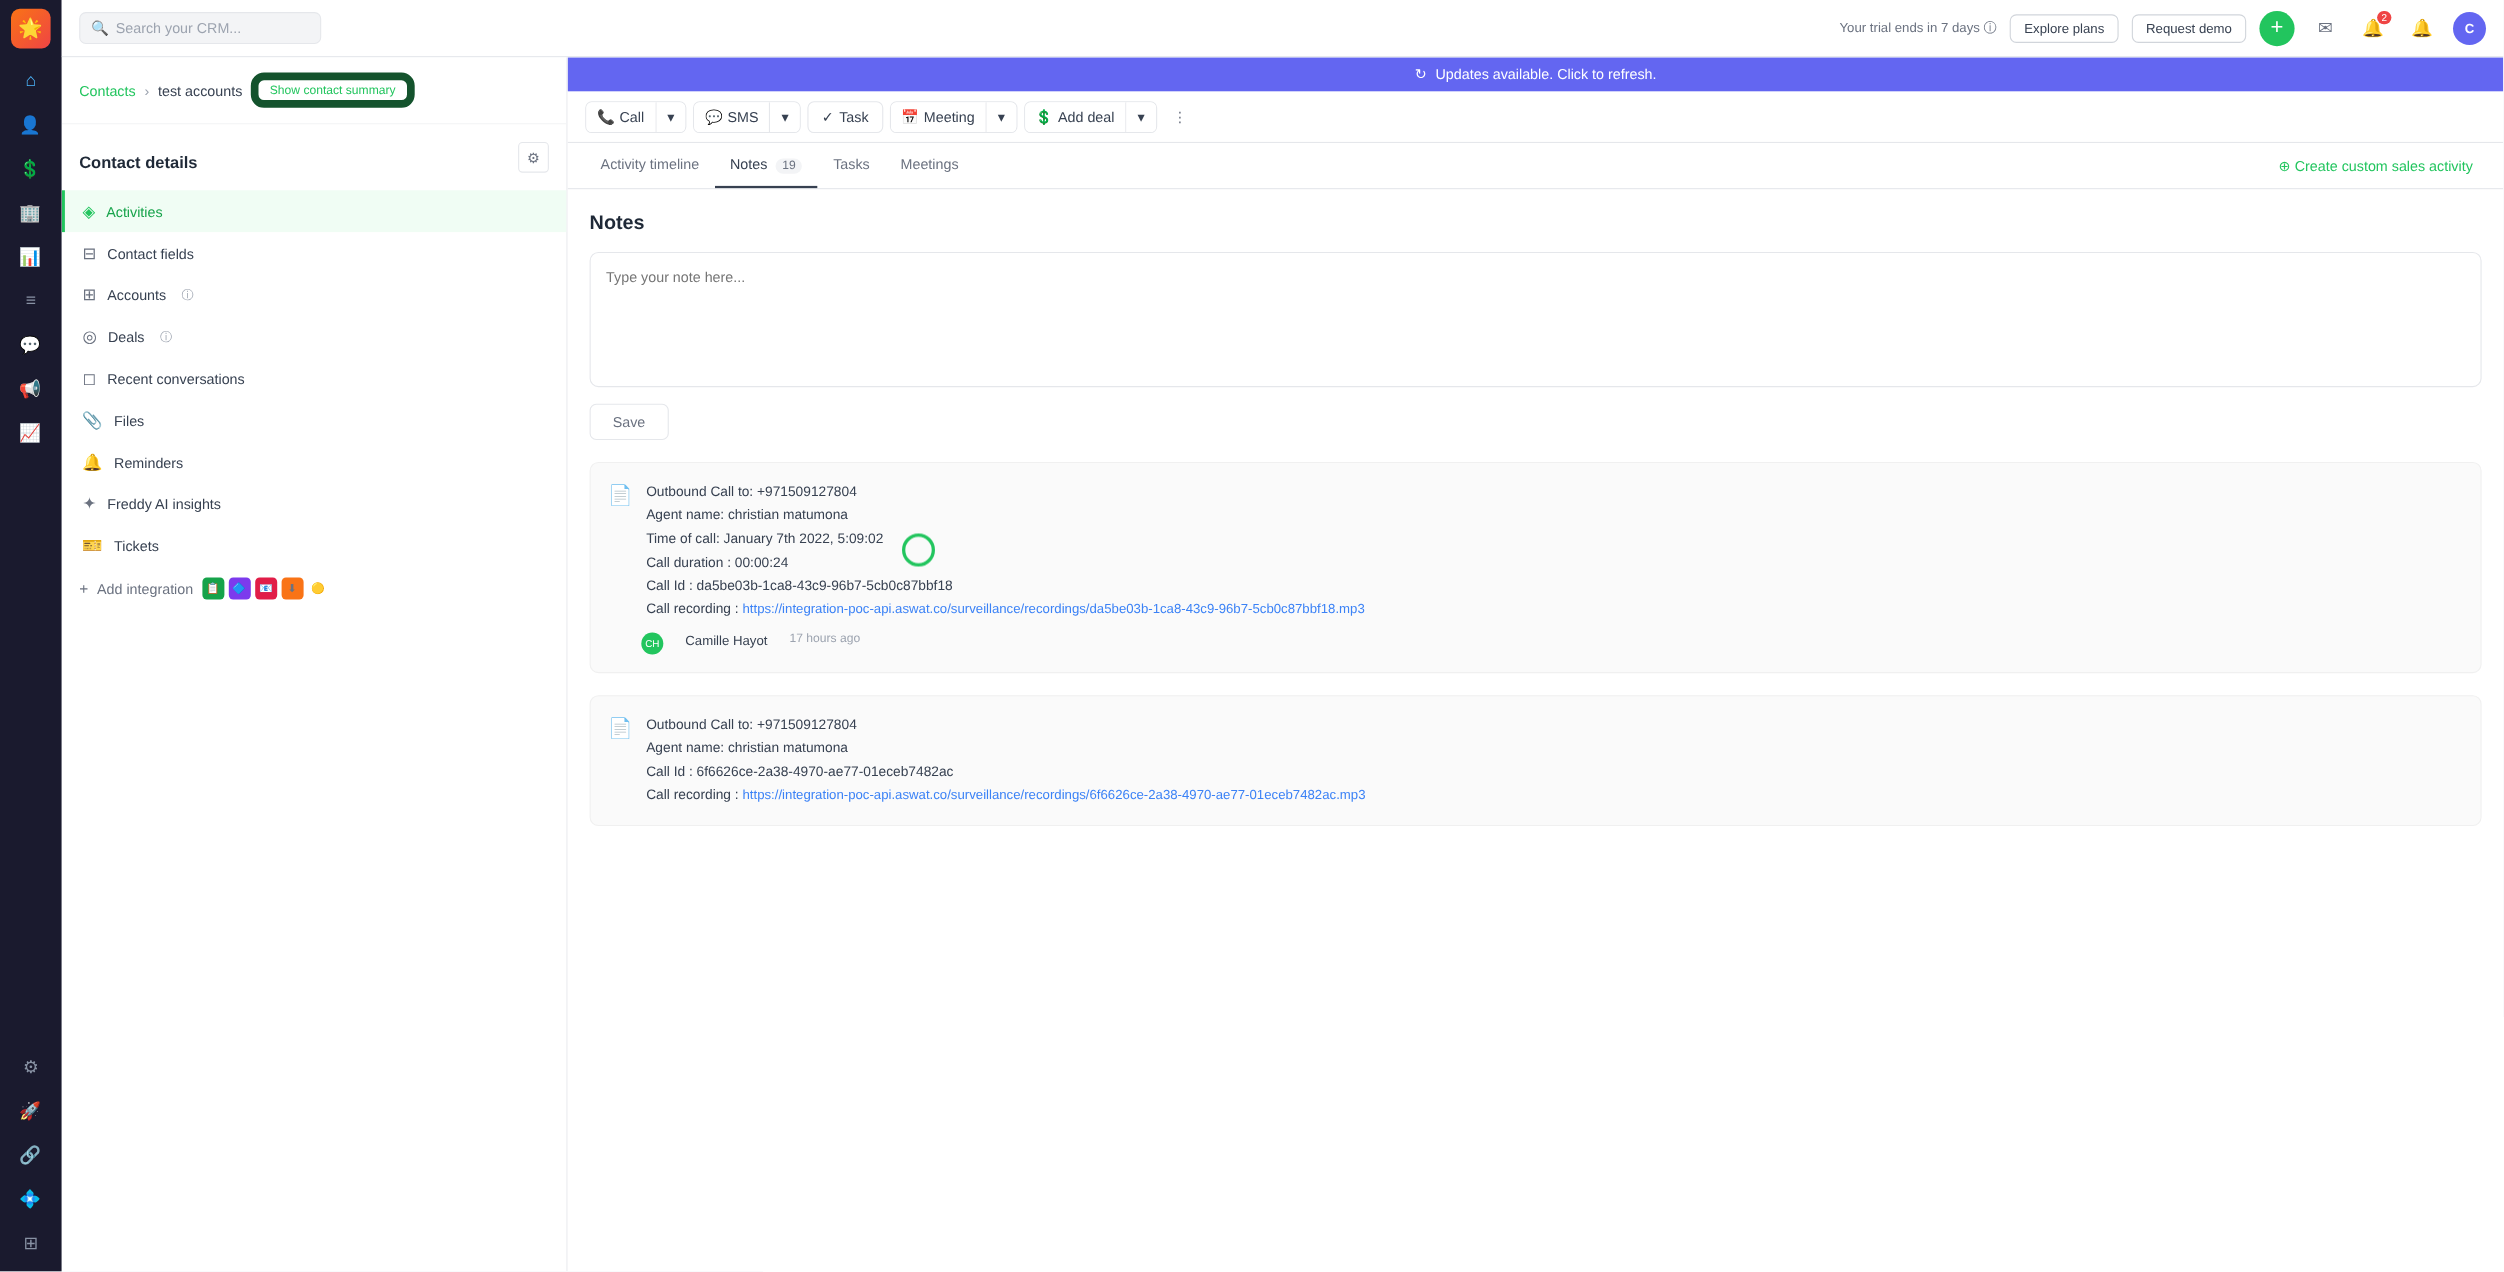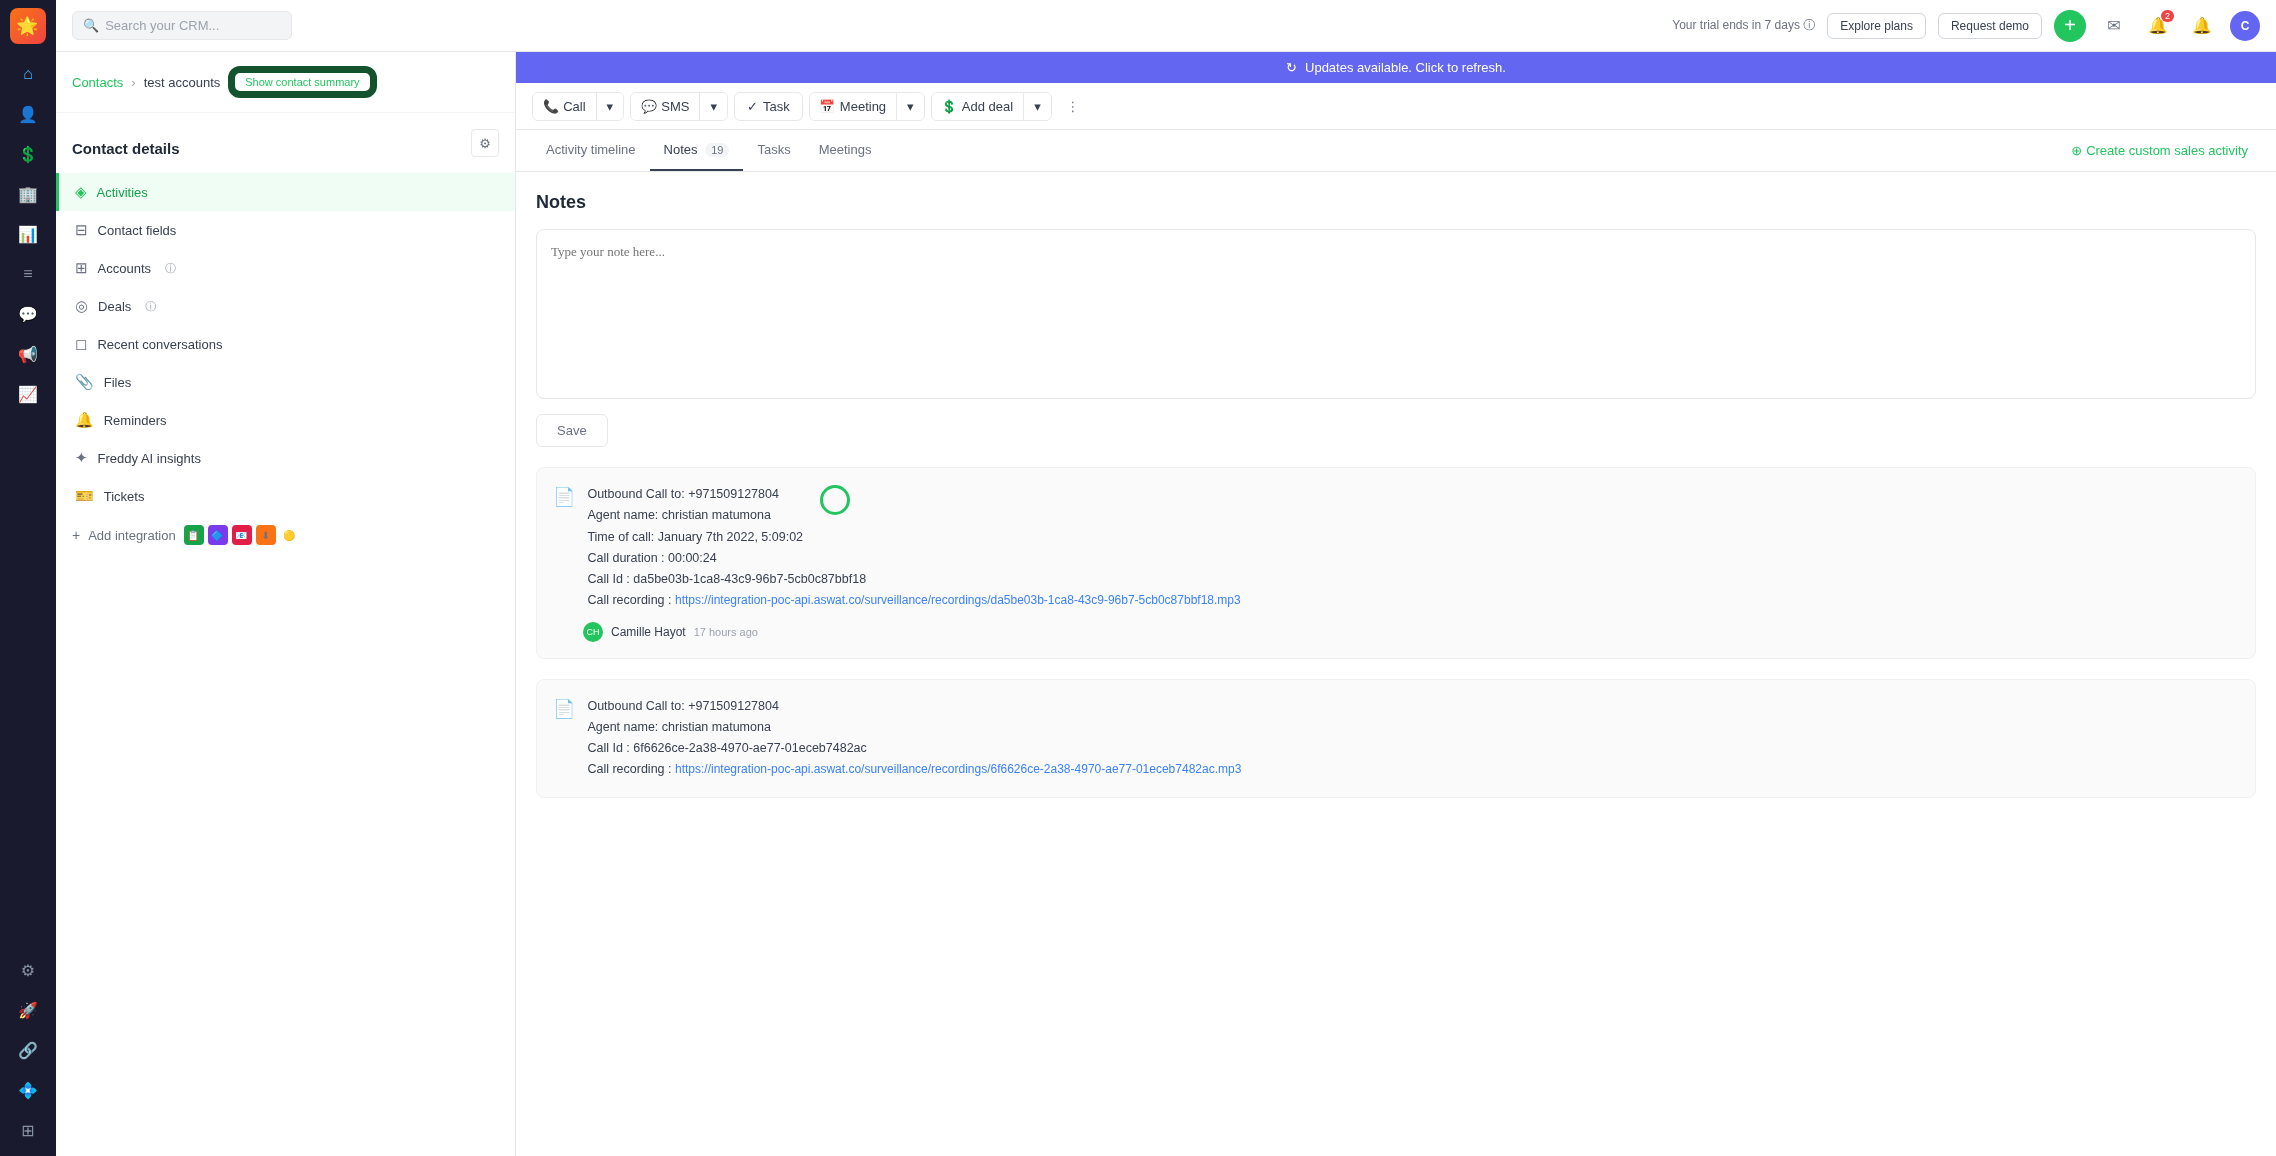--- a/index.html
+++ b/index.html
@@ -356,23 +356,23 @@
       margin-bottom: 16px;
     }
     .note-textarea {
       width: 100%;
       border: 1px solid #e5e7eb;
       border-radius: 8px;
       padding: 14px;
       font-size: 13px;
       color: #9ca3af;
       resize: none;
-      height: 170px;
+      height: 123px;
       outline: none;
-      font-family: Liberation Serif, serif;
+      font-family: Liberation Sans, sans-serif;
     }
     .save-btn {
       margin-top: 12px;
       padding: 8px 20px;
       border: 1px solid #e5e7eb;
       border-radius: 6px;
       background: #fff;
       color: #6b7280;
       cursor: pointer;
       font-size: 13px;
@@ -402,22 +402,21 @@
       line-height: 1.7;
     }
     .note-link {
       color: #3b82f6;
       text-decoration: none;
       word-break: break-all;
       font-size: 12px;
     }
     .note-footer {
       display: flex;
-      align-items: center;
-      gap: 8px;
+      gap: 20px;
       margin-top: 10px;
       padding-left: 30px;
     }
     .note-avatar {
       width: 20px; height: 20px;
       background: #22c55e;
       border-radius: 50%;
       display: flex; align-items: center; justify-content: center;
       color: white;
       font-size: 9px;

